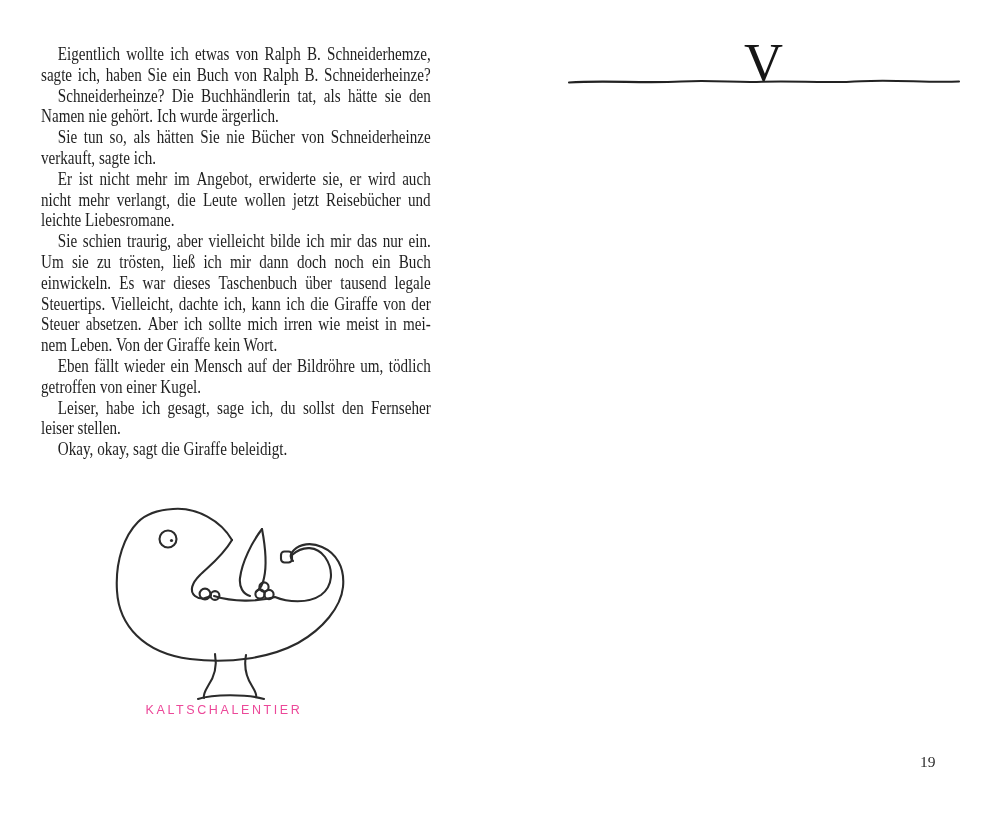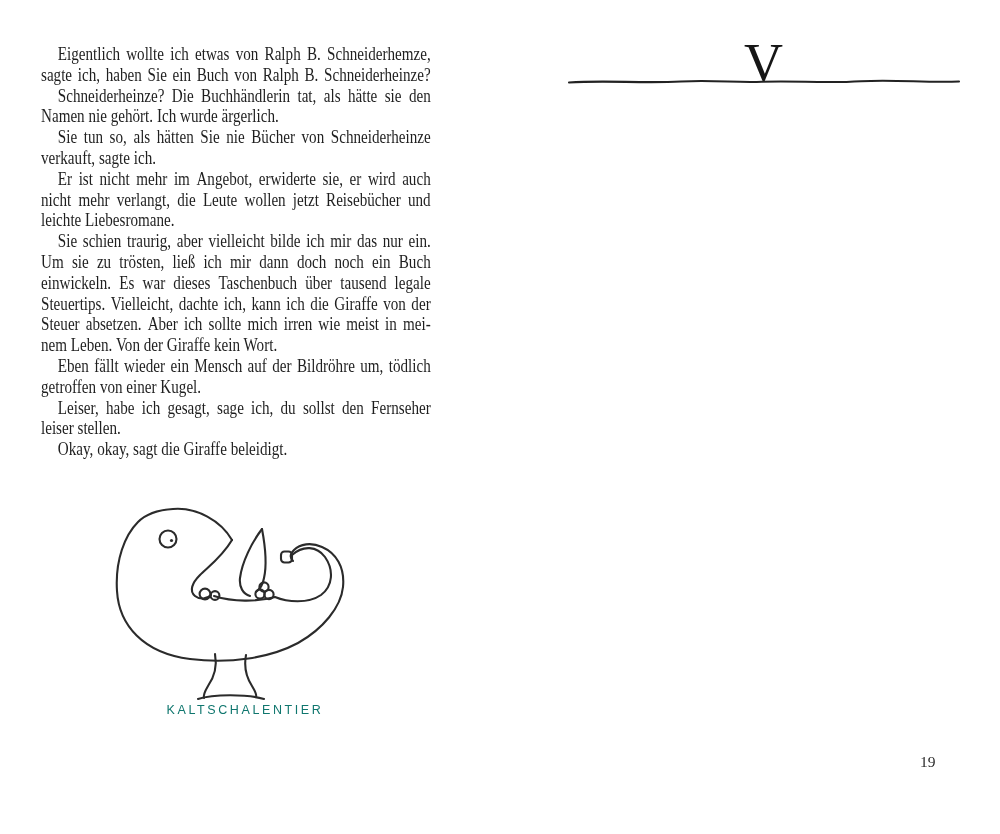--- a/index.html
+++ b/index.html
@@ -18,23 +18,23 @@
   .line.indent{padding-left:20px;}
 
   
   .chapter-v{position:absolute;left:68px;top:36px;width:391px;text-align:center;
              font-family:"Liberation Serif",serif;font-size:54px;line-height:1;
              font-weight:normal;color:#161616;}
   .rule-svg{position:absolute;left:66px;top:74px;}
 
   
   .doodle-svg{position:absolute;left:105px;top:495px;}
-  .caption{position:absolute;left:165px;top:703px;width:160px;text-align:center;
+  .caption{position:absolute;left:144px;top:703px;width:160px;text-align:center;
            font-family:"Liberation Sans",sans-serif;font-size:12.5px;letter-spacing:2.6px;
-           color:#0f766e;}
+           color:#ec4899;}
 
   .pageno{position:absolute;left:420px;top:753px;width:40px;
           font-size:15.5px;color:#2b2b2b;font-family:"Liberation Serif",serif;}
 </style>
 </head>
 <body>
 
 <div class="spread">
 
   <div class="page page-left">

